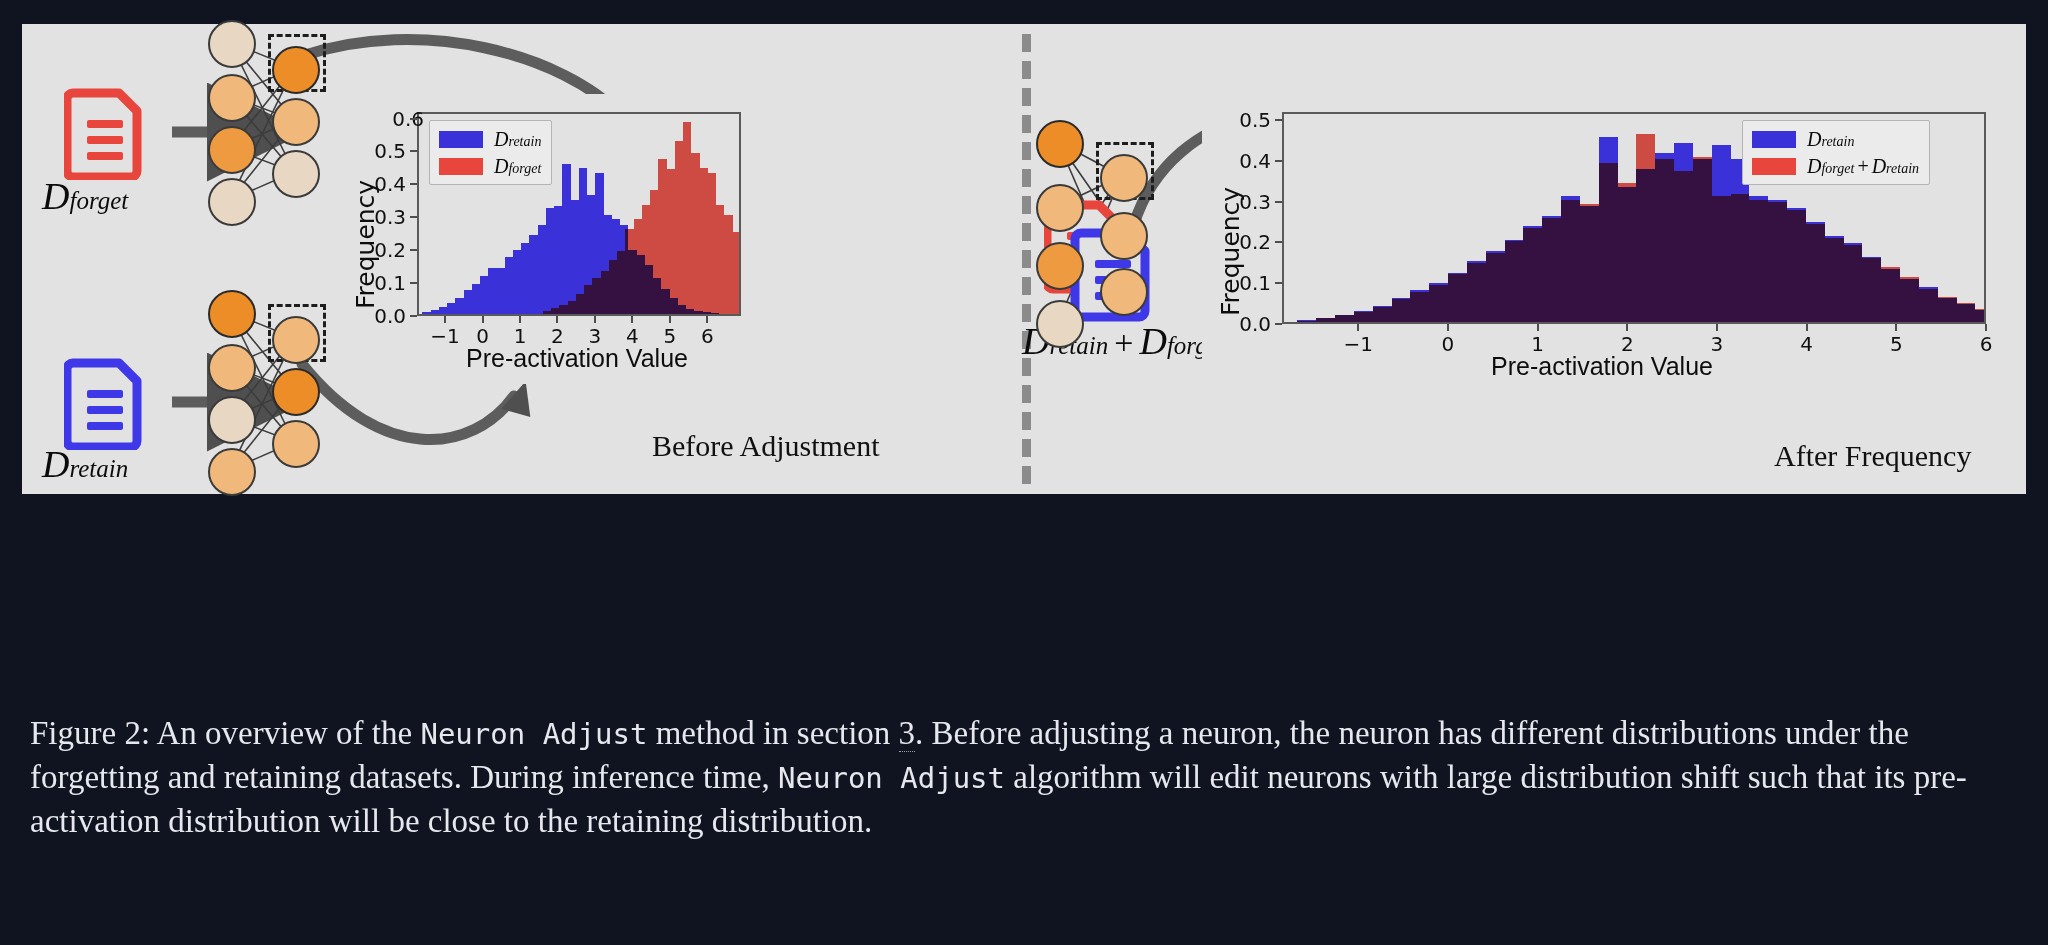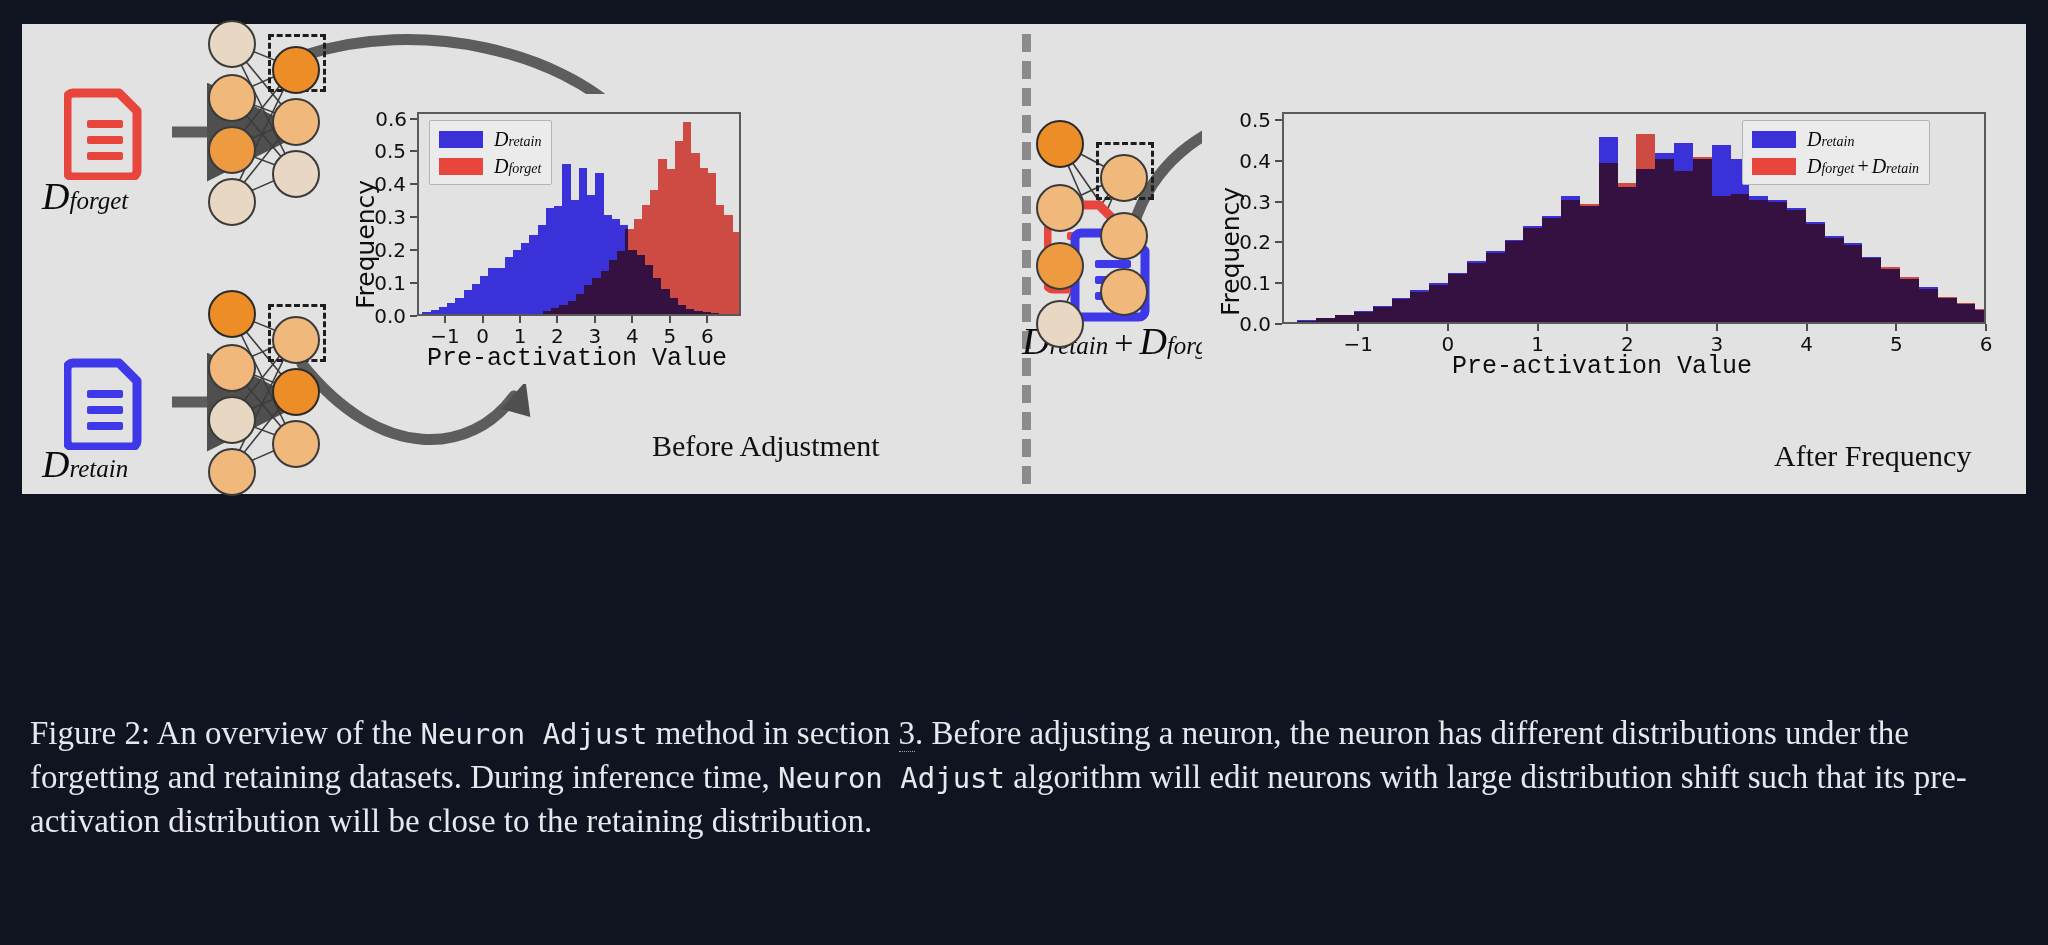--- a/index.html
+++ b/index.html
@@ -77,21 +77,21 @@
   .xtick{
     position:absolute;top:0;
     font-family:"DejaVu Sans", sans-serif;
     font-size:20px;color:#101010;
     text-align:center;white-space:nowrap;
     transform:translateX(-50%);
   }
   .xtickmark{position:absolute;width:2px;height:7px;background:#4d4d4d;}
   .axis-title-x{
     position:absolute;
-    font-family:Liberation Mono, monospace;
+    font-family:Liberation Sans, sans-serif;
     font-size:25px;color:#0d0d0d;
     text-align:center;white-space:nowrap;
     transform:translateX(-50%);
   }
   .axis-title-y{
     position:absolute;
     font-family:"DejaVu Sans", sans-serif;
     font-size:25px;color:#0d0d0d;
     white-space:nowrap;
     transform-origin:0 0;
@@ -352,21 +352,21 @@
         <div class="ytick" style="right: 341px; top: 189.097px;">0.1</div>
         <div class="ytickmark" style="left: 73px; top: 188.097px;"></div>
         <div class="ytick" style="right: 341px; top: 156.194px;">0.2</div>
         <div class="ytickmark" style="left: 73px; top: 155.194px;"></div>
         <div class="ytick" style="right: 341px; top: 123.29px;">0.3</div>
         <div class="ytickmark" style="left: 73px; top: 122.29px;"></div>
         <div class="ytick" style="right: 341px; top: 90.3871px;">0.4</div>
         <div class="ytickmark" style="left: 73px; top: 89.3871px;"></div>
         <div class="ytick" style="right: 341px; top: 57.4839px;">0.5</div>
         <div class="ytickmark" style="left: 73px; top: 56.4839px;"></div>
-        <div class="ytick" style="right: 340px; top: 24.5806px;">0.6</div>
+        <div class="ytick" style="right: 323px; top: 24.5806px;">0.6</div>
         <div class="ytickmark" style="left: 73px; top: 23.5806px;"></div>
         <div class="xtick" style="left: 108.092px; top: 230px;">−1</div>
         <div class="xtickmark" style="left: 107.092px; top: 222px;"></div>
         <div class="xtick" style="left: 145.549px; top: 230px;">0</div>
         <div class="xtickmark" style="left: 144.549px; top: 222px;"></div>
         <div class="xtick" style="left: 183.006px; top: 230px;">1</div>
         <div class="xtickmark" style="left: 182.006px; top: 222px;"></div>
         <div class="xtick" style="left: 220.462px; top: 230px;">2</div>
         <div class="xtickmark" style="left: 219.462px; top: 222px;"></div>
         <div class="xtick" style="left: 257.919px; top: 230px;">3</div>

